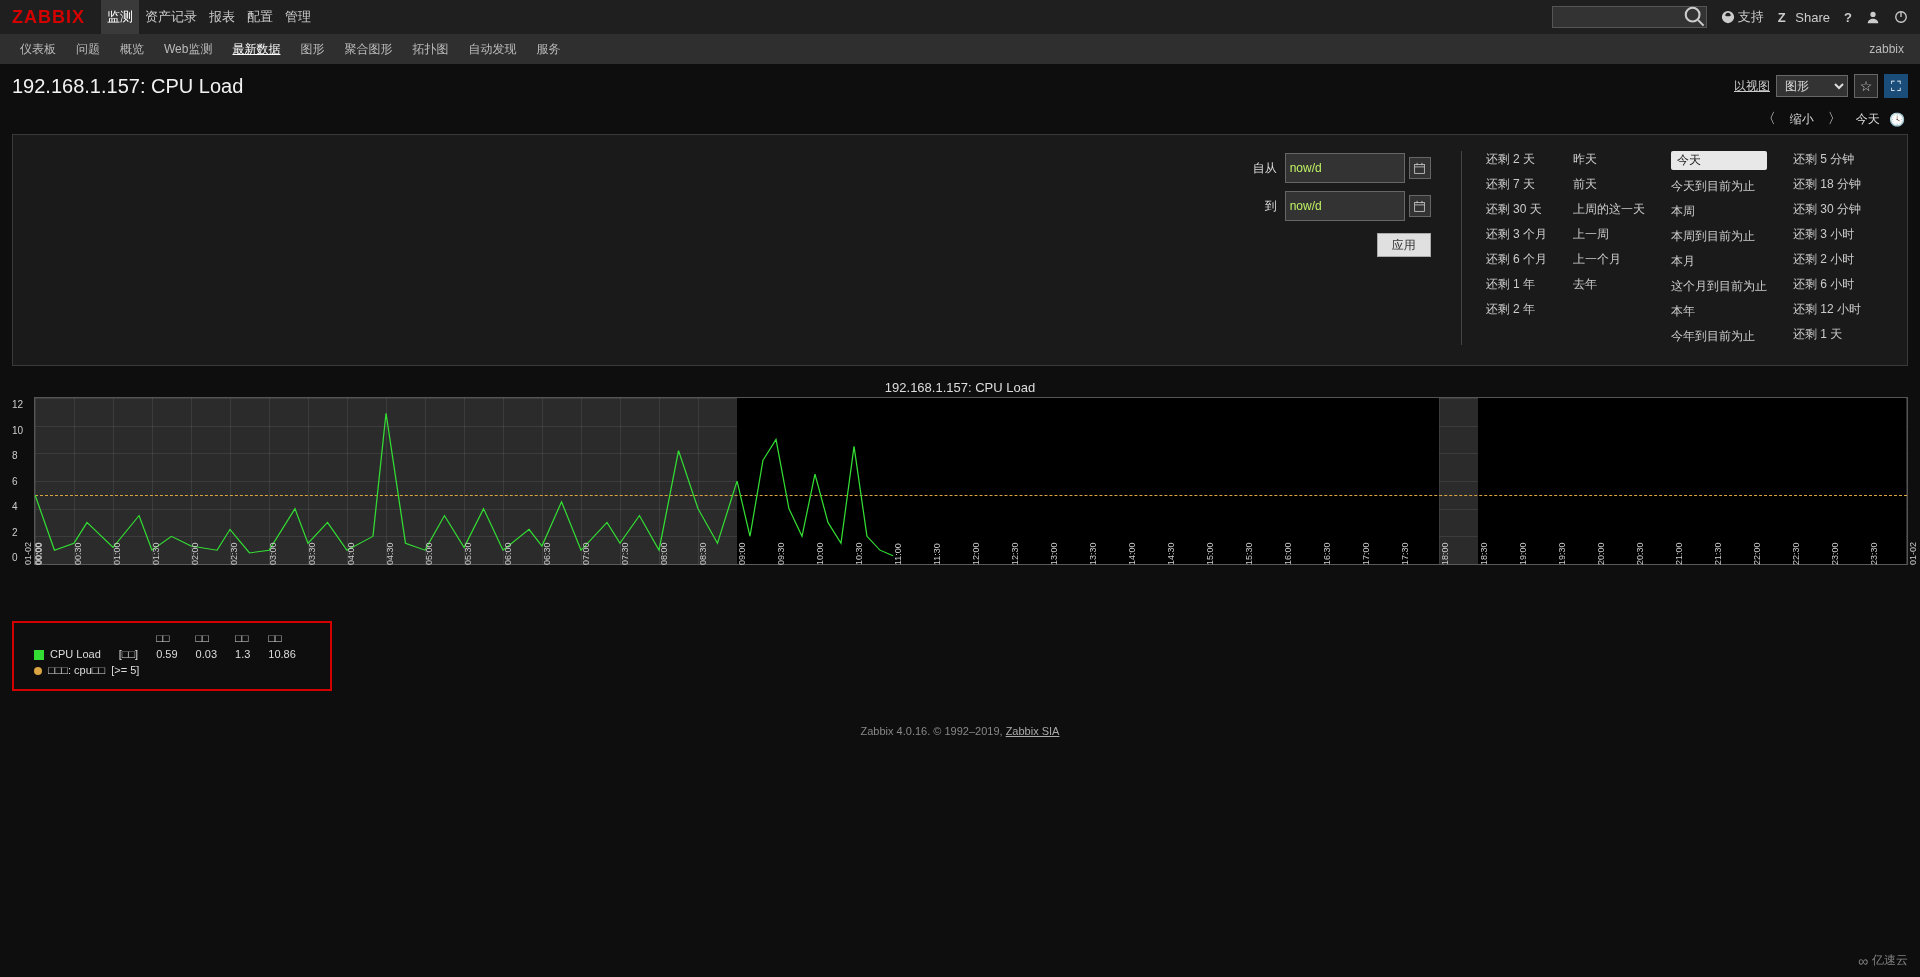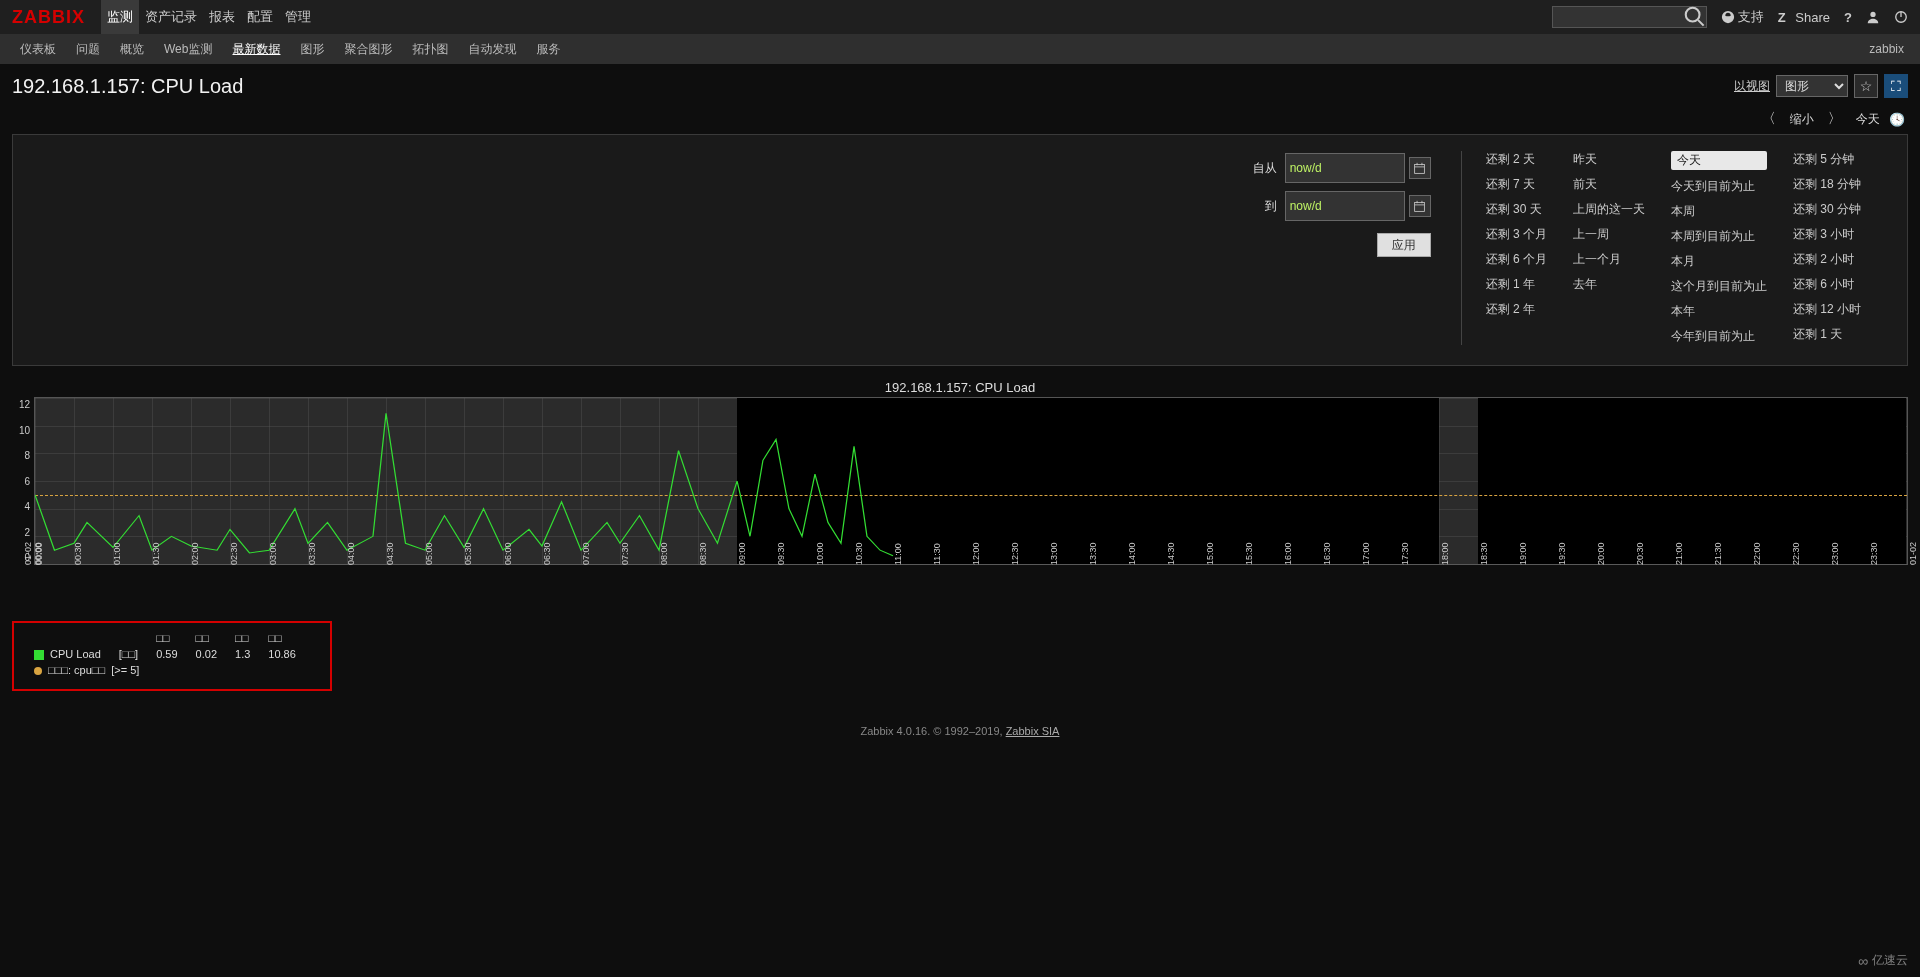--- a/index.html
+++ b/index.html
@@ -51,21 +51,21 @@
 .apply-btn { height:24px; padding:0 14px; background:#e0e0e0; color:#333; border:1px solid #aaa; cursor:pointer; font-size:12px; margin-top:4px; }
 .fp-right { display:flex; border-left:1px solid #444; padding-left:24px; }
 .preset-col { display:flex; flex-direction:column; gap:8px; margin-right:26px; font-size:12px; }
 .preset-col span { color:#ccc; cursor:pointer; white-space:nowrap; }
 .preset-col span.active { background:#e8e8e8; color:#222; padding:1px 6px; border-radius:2px; }
 
 
 .chart-wrap { margin:0 12px; }
 .chart-title { text-align:center; color:#ddd; font-size:13px; padding:4px 0 2px; }
 .chart-body { display:flex; position:relative; }
-.y-axis { display:flex; flex-direction:column; justify-content:space-between; align-items:flex-end; width:22px; padding:2px 4px 2px 0; font-size:10px; color:#ccc; height:168px; }
+.y-axis { display:flex; flex-direction:column; justify-content:space-between; width:22px; padding:2px 4px 2px 0; font-size:10px; color:#ccc; height:168px; }
 .plot-region { flex:1; position:relative; height:168px; background:#2b2b2b; border:1px solid #555; }
 .plot-region .vline { position:absolute; top:0; bottom:0; width:1px; background:rgba(100,100,100,0.3); }
 .plot-region .hline { position:absolute; left:0; right:0; height:1px; background:rgba(100,100,100,0.3); }
 .plot-region .thresh { position:absolute; left:0; right:0; height:0; border-top:1px dashed #d9a441; }
 .plot-region .dark-zone { position:absolute; top:0; bottom:0; background:#000; }
 svg.line { position:absolute; top:0; left:0; width:100%; height:100%; }
 svg.line polyline { fill:none; stroke:#33dd33; stroke-width:1; }
 .x-axis { display:flex; margin-left:22px; height:50px; position:relative; }
 .x-tick { position:absolute; top:0; font-size:9px; color:#ccc; transform:rotate(-90deg); transform-origin:left top; width:40px; text-align:left; }
 
@@ -375,21 +375,21 @@
           <td></td>
       <td>□□</td>
       <td>□□</td>
       <td>□□</td>
       <td>□□</td>
     </tr>
     <tr>
       <td><span class="legend-sw sw-green"></span><span>CPU Load</span></td>
       <td>[□□]</td>
       <td>0.59</td>
-      <td>0.02</td>
+      <td>0.03</td>
       <td>1.3</td>
       <td>10.86</td>
     </tr>
     <tr>
       <td colspan="6"><span class="legend-sw sw-yellow"></span><span>□□□: cpu□□</span>&nbsp;&nbsp;<span>[&gt;= 5]</span></td>
     </tr>
   </tbody>
     </table>
 </div>
 

